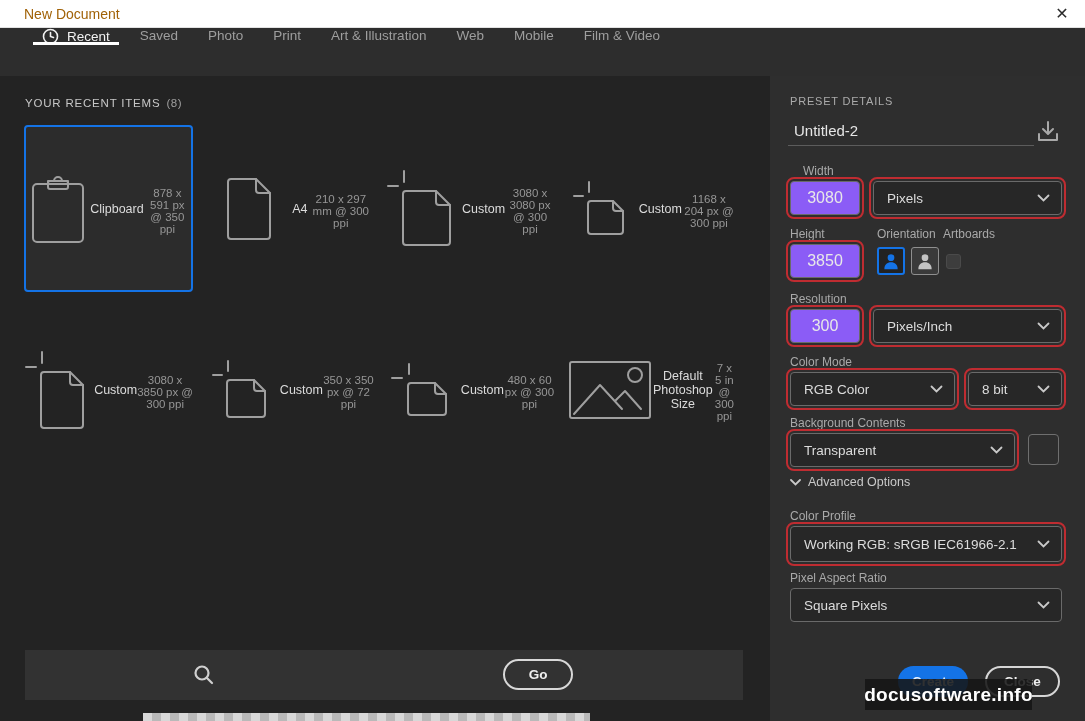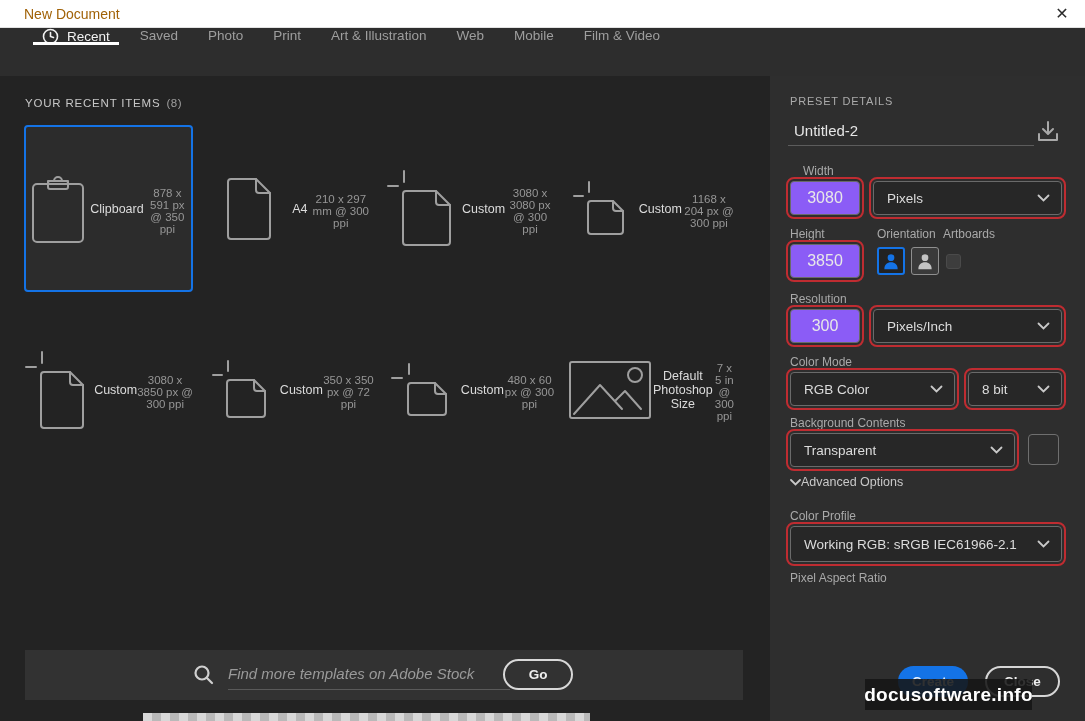--- a/index.html
+++ b/index.html
@@ -78,21 +78,21 @@
 
   .orient-btn { position:absolute; width:28px; height:28px; border-radius:3px; cursor:pointer;
     display:flex; align-items:center; justify-content:center; }
   .orient-btn.portrait { border:2px solid #1473e6; background:#222; }
   .orient-btn.landscape { border:1px solid #8f8f8f; background:#3a3a3a; }
   .chk { position:absolute; width:15px; height:15px; border-radius:3px; background:#3d3d3d;
     border:1px solid #4a4a4a; cursor:pointer; }
   .swatch { position:absolute; width:31px; height:31px; border-radius:4px; background:transparent;
     border:1px solid #6f6f6f; cursor:pointer; }
 
-  .advanced { position:absolute; left:20px; top:399px; display:flex; align-items:center; 
+  .advanced { position:absolute; left:20px; top:399px; display:flex; align-items:center; gap:7px;
     cursor:pointer; }
   .advanced span { font-size:12.5px; color:#c9c9c9; }
   .advanced svg { stroke:#c9c9c9; fill:none; stroke-width:1.8; stroke-linecap:round; }
 
   .create-btn { position:absolute; left:128px; top:590px; width:70px; height:31px; border-radius:16px;
     background:#1473e6; color:#e9f2fd; border:none; font-size:13.5px; font-weight:bold;
     text-align:center; line-height:31px; cursor:pointer; }
   .close-btn { position:absolute; left:215px; top:590px; width:75px; height:31px; border-radius:16px;
     background:transparent; color:#f0f0f0; border:2px solid #d6d6d6; font-size:13.5px; font-weight:bold;
     text-align:center; line-height:27px; cursor:pointer; }
@@ -248,21 +248,20 @@
         <div class="name">Default Photoshop Size</div>
         <div class="spec">7 x 5 in @ 300 ppi</div>
       </div>
     </div>
 
     <div class="searchbar">
       <svg class="mag" width="22" height="22" viewBox="0 0 22 22" style="stroke:#d0d0d0;fill:none;stroke-width:2.2;stroke-linecap:round;">
         <circle cx="9" cy="9" r="6.5"></circle>
           <line x1="14" y1="14" x2="19" y2="19"></line>
       </svg>
-      <input class="ph" placeholder="Find more templates on Adobe Stock" style="">
       <div class="go-btn">Go</div>
     </div>
   </div>
 
   <div class="bottom-strip"></div>
 
   <div class="panel">
     <div class="heading">PRESET DETAILS</div>
 
     <input class="docname" value="Untitled-2" style="">
@@ -340,20 +339,26 @@
 
     <div class="lbl" style="left:20px; top:433px;">Color Profile</div>
     <div class="dd ann" style="left:20px; top:450px; width:272px; height:36px;">
       <span class="val">Working RGB: sRGB IEC61966-2.1</span>
       <svg width="13" height="8" viewBox="0 0 13 8">
           <polyline points="1.5,1.5 6.5,6.5 11.5,1.5"></polyline>
         </svg>
     </div>
 
     <div class="lbl" style="left:20px; top:495px;">Pixel Aspect Ratio</div>
+    <div class="dd" style="left:20px; top:512px; width:272px;">
+      <span class="val">Square Pixels</span>
+      <svg width="13" height="8" viewBox="0 0 13 8">
+          <polyline points="1.5,1.5 6.5,6.5 11.5,1.5"></polyline>
+        </svg>
+    </div>
 
     <div class="create-btn">Create</div>
     <div class="close-btn">Close</div>
 
     <div class="watermark">
       <span>docusoftware.info</span>
     </div>
   </div>
 
 </div>

